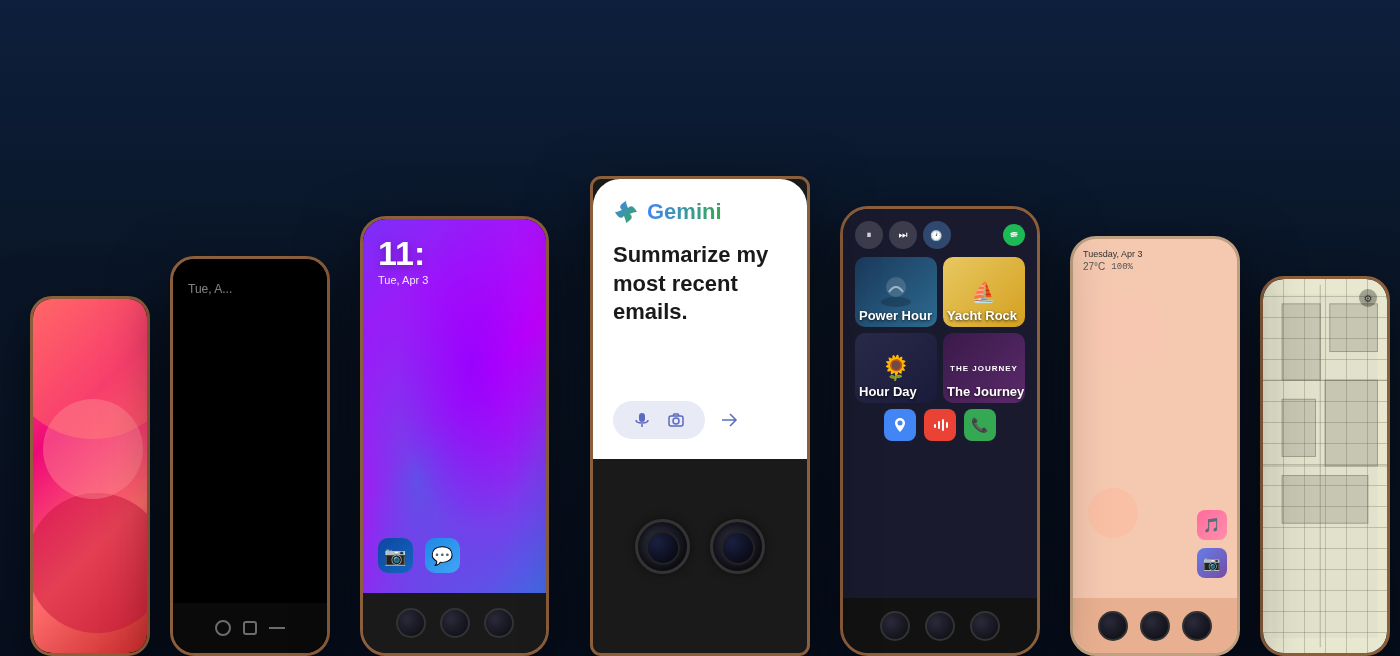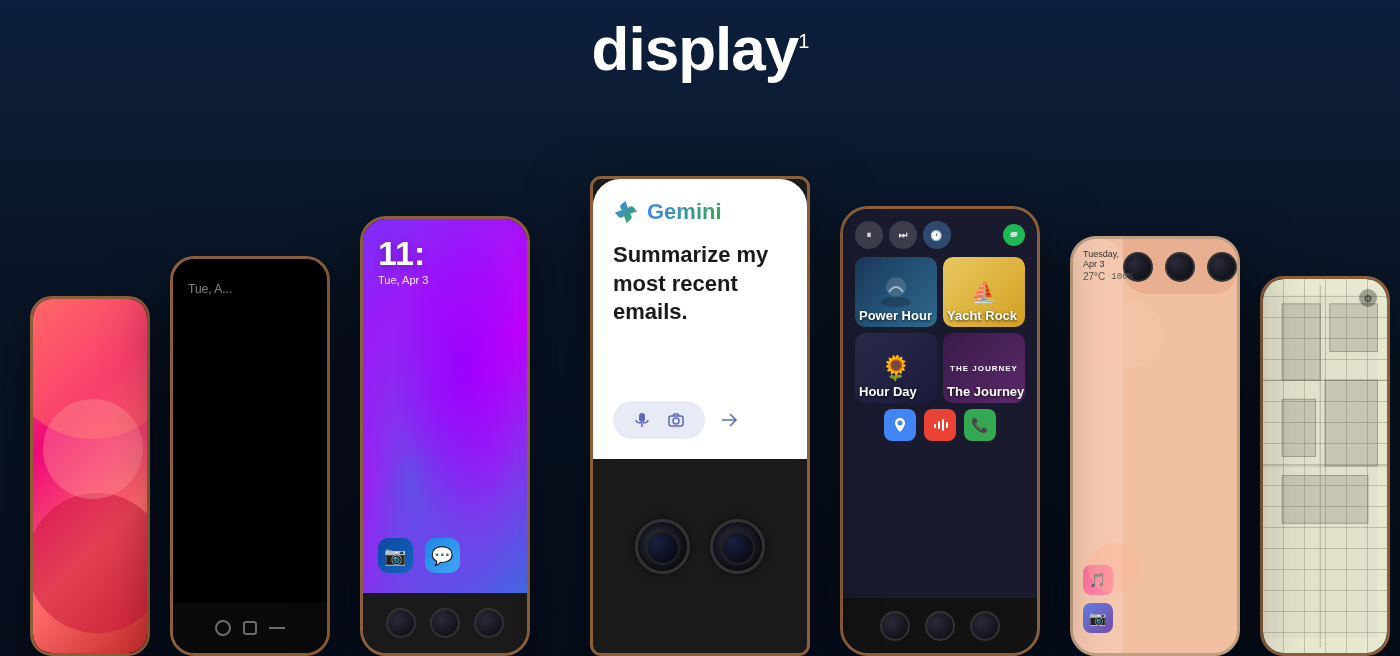--- a/index.html
+++ b/index.html
@@ -173,21 +173,21 @@
       width: 30px;
       height: 30px;
       border-radius: 50%;
       background: radial-gradient(circle at 30% 30%, #1a2040, #05050a);
       margin: 9px auto;
       border: 2px solid #222;
     }
 
     
     .phone-left1 {
-      width: 170px;
+      width: 189px;
       height: 440px;
       bottom: 0;
       left: 50%;
       transform: translateX(-340px);
       z-index: 8;
       border: 3px solid #8B5E3C;
       border-radius: 26px;
       background: #0d0d0d;
       display: flex;
       flex-direction: column;
@@ -460,21 +460,21 @@
       width: 170px;
       height: 420px;
       bottom: 0;
       left: 50%;
       transform: translateX(370px);
       z-index: 7;
       border: 3px solid #c0a080;
       border-radius: 26px;
       background: #f0c0a0;
       display: flex;
-      flex-direction: row;
+      flex-direction: column;
     }
 
     .phone-right2-screen {
       flex: 1;
       background: #f5c8b0;
       border-radius: 23px 23px 0 0;
       position: relative;
       padding: 12px;
     }
 
@@ -547,25 +547,20 @@
     
     .sunflower {
       font-size: 24px;
     }
   </style>
 </head>
 <body>
 
 <div class="page-container">
 
-  <div class="title-area">
-    <h1 class="title-text">
-      <span>display</span><sup class="title-sup">1</sup>
-    </h1>
-  </div>
 
   <div class="phones-container">
 
     <div class="phone phone-left3">
       <div class="phone-left3-screen">
         <div style="position:absolute;width:180px;height:180px;border-radius:50%;background:rgba(255,100,100,0.6);top:-40px;left:-30px;"></div>
         <div style="position:absolute;width:140px;height:140px;border-radius:50%;background:rgba(200,20,60,0.5);bottom:20px;right:-20px;"></div>
         <div style="position:absolute;width:100px;height:100px;border-radius:50%;background:rgba(255,150,150,0.4);top:100px;left:10px;"></div>
       </div>
     </div>

